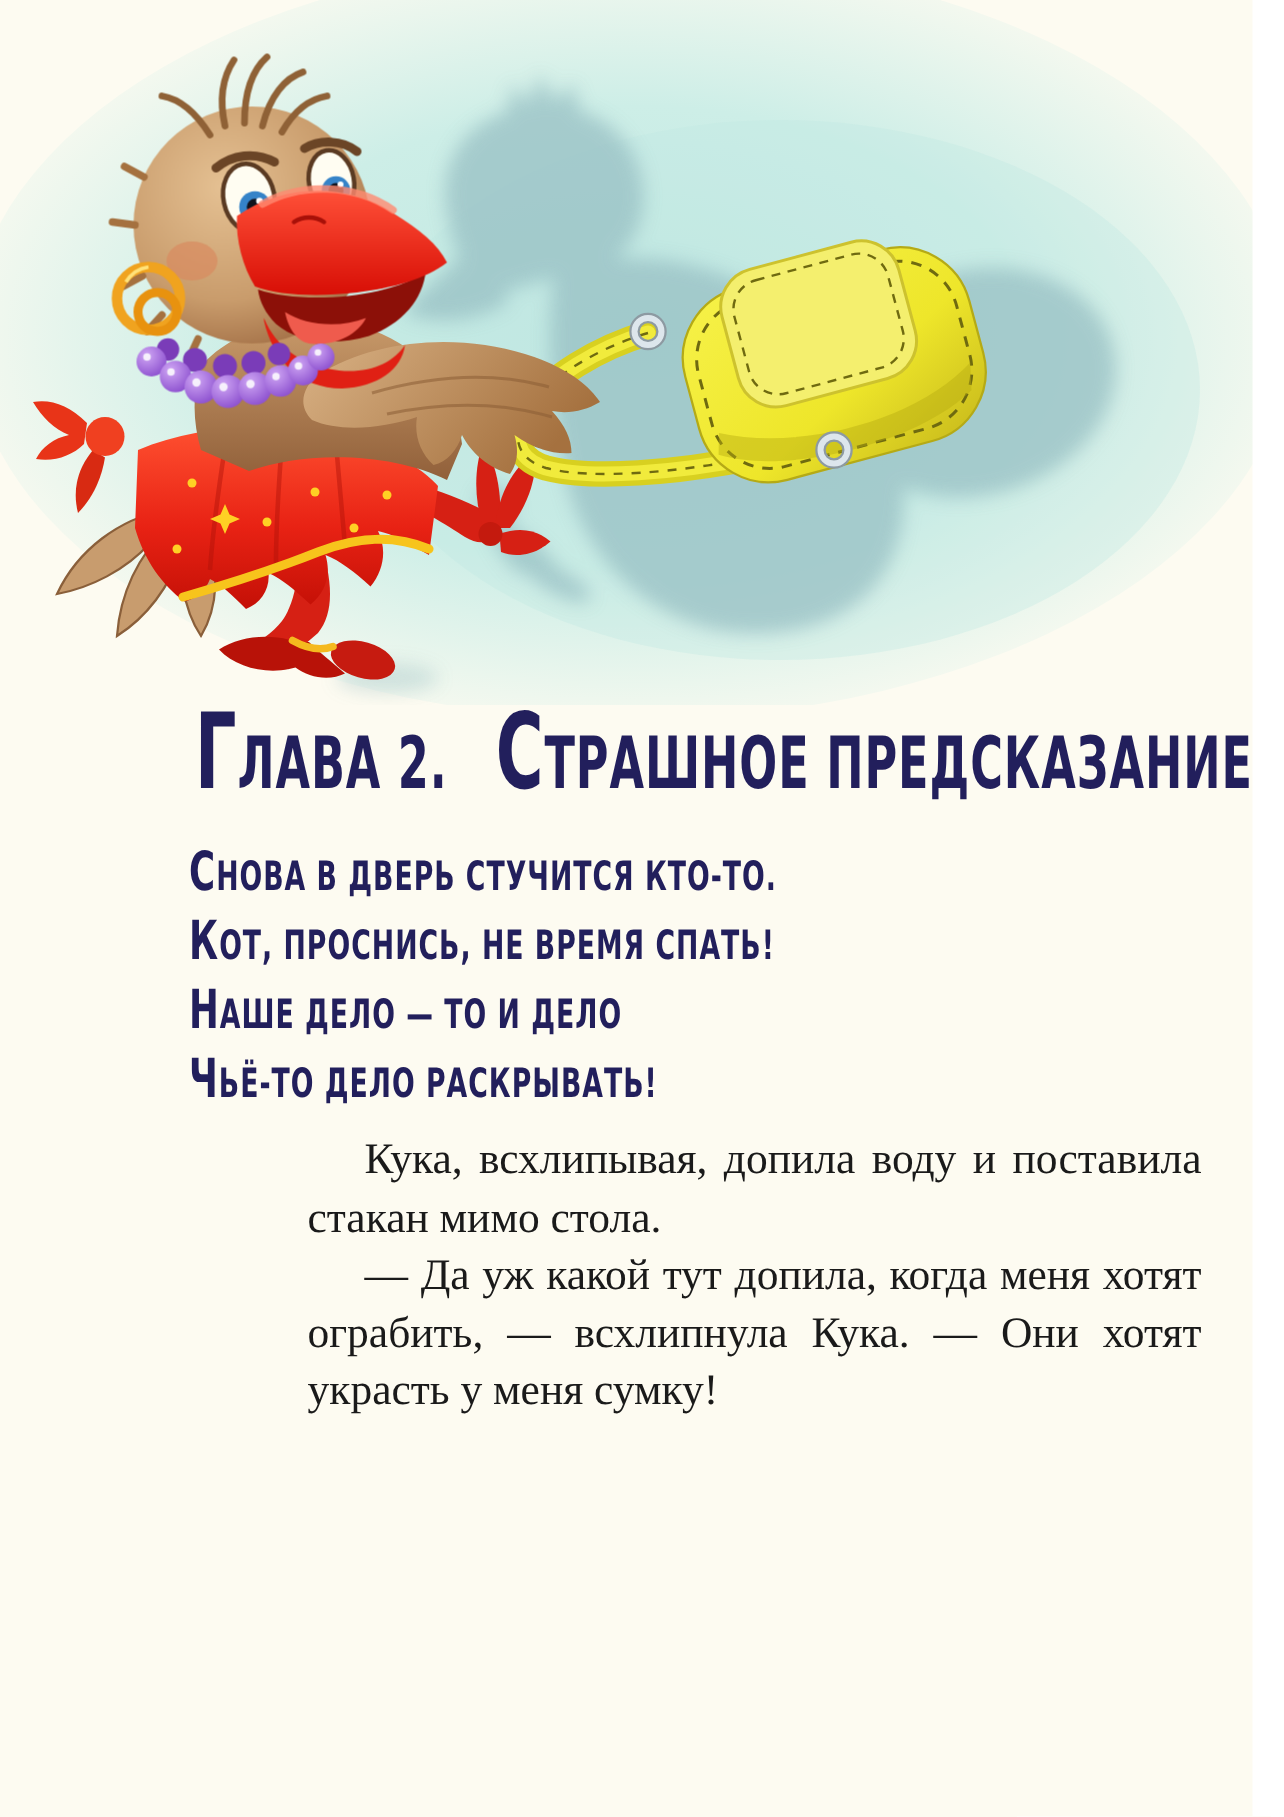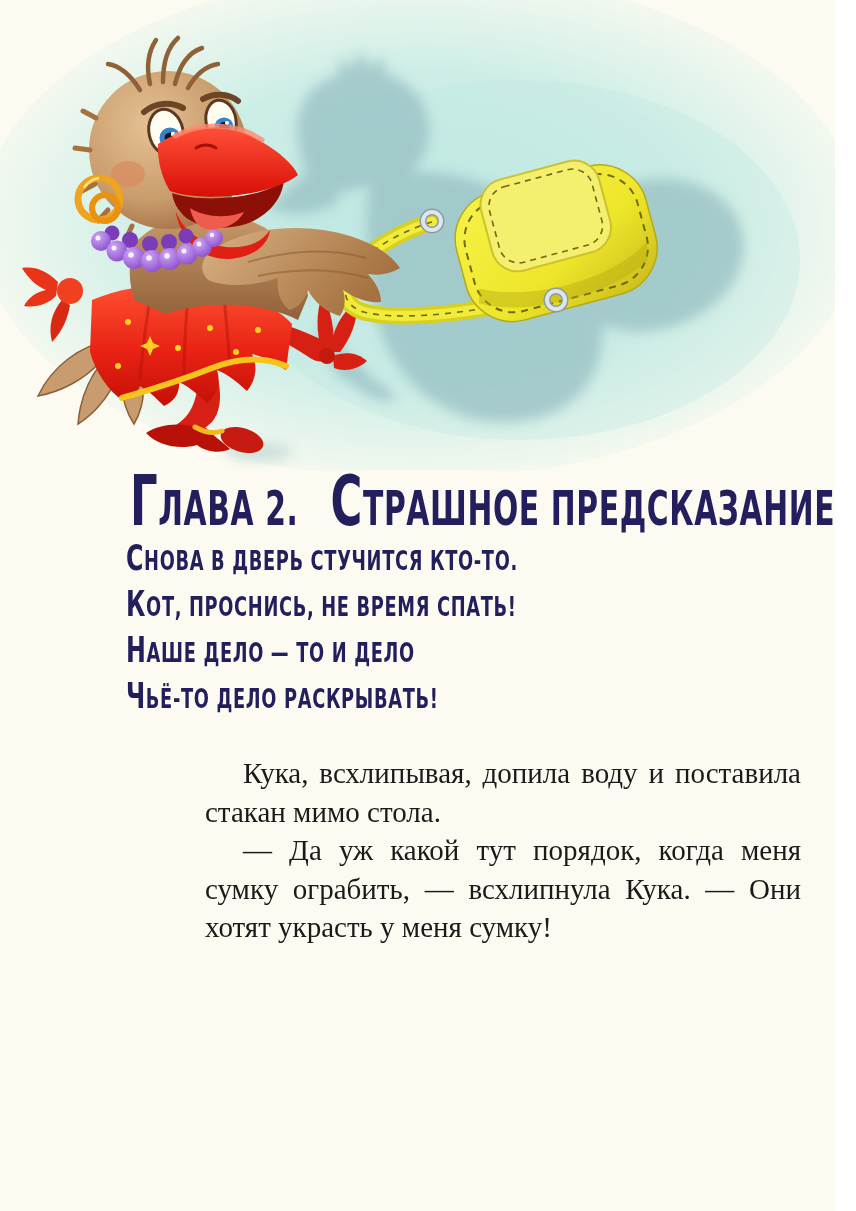--- a/index.html
+++ b/index.html
@@ -24,21 +24,21 @@
     color:#221f5c;
     transform:scaleX(0.62);
     transform-origin:left top;
   }
   .chapter-title .seg{display:inline-block;}
   .chapter-title .seg::first-letter{font-size:70px;}
   .chapter-title .seg + .seg{margin-left:34px;}
 
   
   .poem{
-    position:absolute;left:126px;top:536px;
+    position:absolute;left:126px;top:560px;
     color:#221f5c;
     font-family:"DejaVu Sans",sans-serif;
     font-weight:700;
   }
   .poem p{
     margin:0;
     font-size:27px;
     line-height:43px;
     text-transform:uppercase;
     letter-spacing:1px;
@@ -264,16 +264,16 @@
 
   <div class="poem">
     <p>Снова в дверь стучится кто-то.</p>
     <p>Кот, проснись, не время спать!</p>
     <p>Наше дело — то и дело</p>
     <p>Чьё-то дело раскрывать!</p>
   </div>
 
   <div class="body-text">
     <p>Кука, всхлипывая, допила воду и поставила ста­кан мимо стола.</p>
-    <p>— Да уж какой тут порядок, когда меня сумку ограбить, — всхлипнула Кука. — Они хотят украсть у меня сумку!</p>
+    <p>— Да уж какой тут допила, когда меня хотят ограбить, — всхлипнула Кука. — Они хотят украсть у меня сумку!</p>
   </div>
 
 </div>
 
 </body></html>

